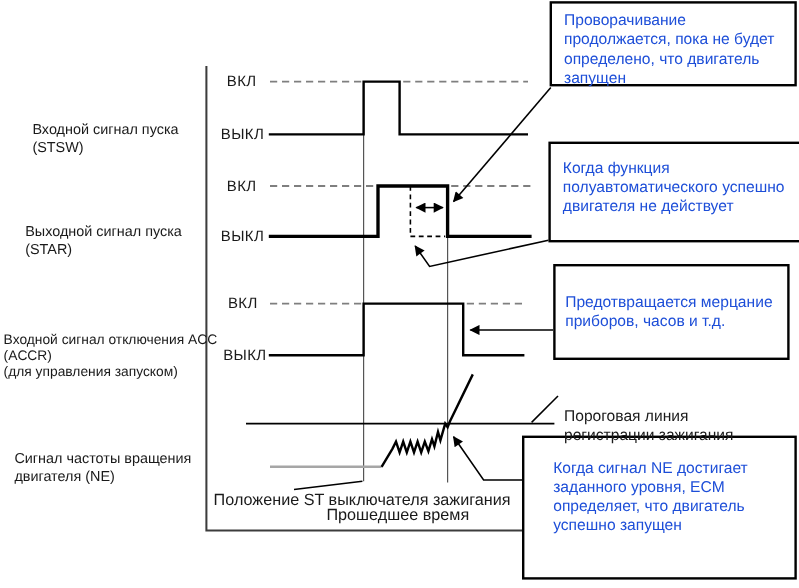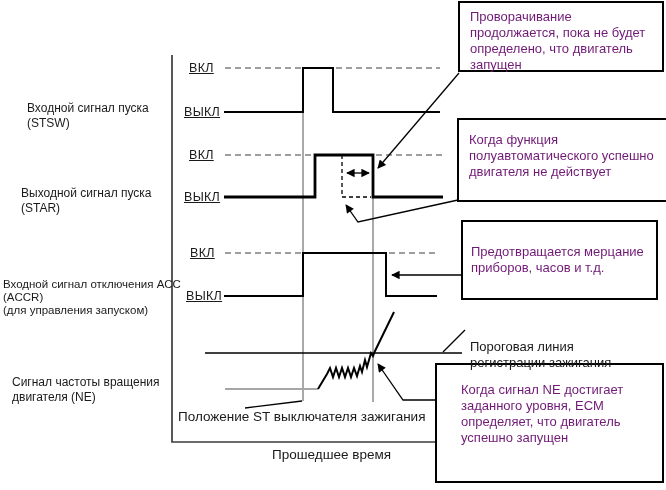--- a/index.html
+++ b/index.html
@@ -12,23 +12,23 @@
   .dash{fill:none;stroke:var(--dash,#7f7f7f);stroke-width:1.6;stroke-dasharray:6 4;}
   .dashb{fill:none;stroke:var(--line,#000);stroke-width:1.3;stroke-dasharray:4 3;}
   .thin{fill:none;stroke:#555;stroke-width:1;}
   .lead{fill:none;stroke:var(--line,#000);stroke-width:1.3;}
   .axis{fill:none;stroke:var(--axis,#3c3c3c);stroke-width:1.7;}
   .thr{fill:none;stroke:var(--line,#000);stroke-width:1.4;}
   .negray{fill:none;stroke:var(--ne_idle,#a6a6a6);stroke-width:2.2;}
   
   .sig-label{position:absolute;font-size:12px;line-height:15px;}
   .sig-label.small{font-size:11.5px;line-height:13px;}
-  .lvl{position:absolute;font-size:12.5px;line-height:14px;letter-spacing:.3px;text-decoration:underline;}
+  .lvl{position:absolute;font-size:12.5px;line-height:14px;letter-spacing:.3px;}
   .callout{position:absolute;border:2px solid #000;background:#fff;box-sizing:border-box;
-           font-size:13px;line-height:16px;color:#701a75;}
+           font-size:13px;line-height:16px;color:#1d4ed8;}
   .plain{position:absolute;font-size:13.5px;line-height:16px;}
   .thr-label{position:absolute;font-size:13px;line-height:15.5px;margin-top:32px;}
 </style>
 </head>
 <body>
 
 <div id="stage">
 
   <svg id="wires" width="666" height="490" viewBox="0 0 666 490">
     <defs>
@@ -114,15 +114,15 @@
     <div>определяет, что двигатель</div>
     <div>успешно запущен</div>
   </div>
 
   <div class="thr-label" style="left:470px;top:307px;">
     <div>Пороговая линия</div>
     <div>регистрации зажигания</div>
   </div>
 
   <span class="plain" style="left:178px;top:409px;">Положение ST выключателя зажигания</span>
-  <span class="plain" style="left:272px;top:447px;">Прошедшее время</span>
+  <span class="plain" style="left:272px;top:421px;">Прошедшее время</span>
 
 </div>
 
 </body></html>

